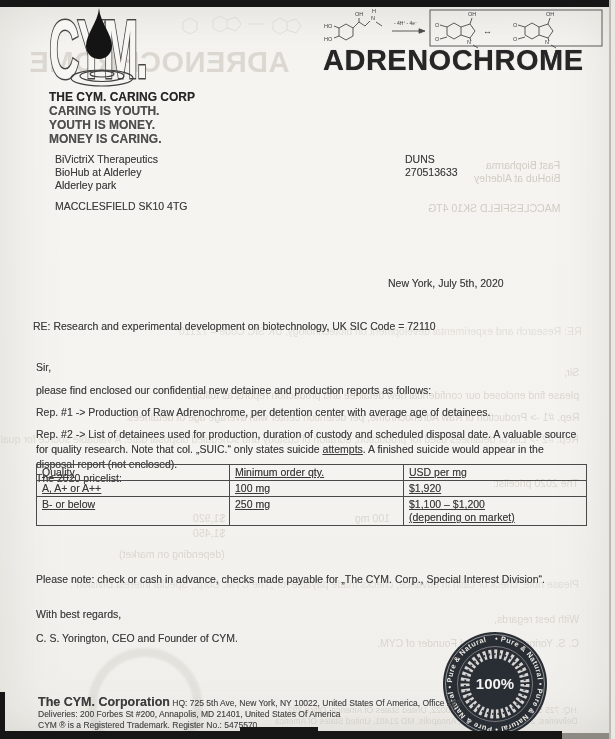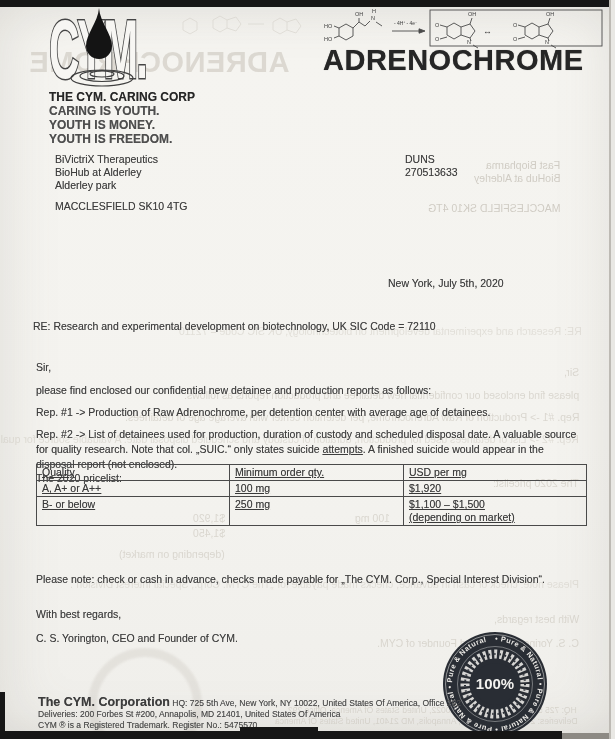--- a/index.html
+++ b/index.html
@@ -78,21 +78,21 @@
       <ellipse cx="58" cy="66" rx="12" ry="3"></ellipse>
       <ellipse cx="58" cy="68" rx="22" ry="5.5"></ellipse>
       <ellipse cx="58" cy="70" rx="31" ry="8"></ellipse>
     </g>
   </svg>
 
   <div class="abs tagline txt" style="left:49px;top:90px;">
     <div class="co">THE CYM. CARING CORP</div>
     <div>CARING IS YOUTH.</div>
     <div>YOUTH IS MONEY.</div>
-    <div>YOUTH IS FREEDOM.</div>
+    <div>MONEY IS CARING.</div>
   </div>
 
   <svg class="abs" style="left:322px;top:7px;" width="290" height="42" viewBox="0 0 290 42">
     <g fill="none" stroke="#4b4b4b" stroke-width="0.9">
       <polygon points="24,17 31,21 31,29 24,33 17,29 17,21"></polygon>
       <line x1="12" y1="19" x2="17" y2="21"></line>
       <line x1="12" y1="31" x2="17" y2="29"></line>
       <polyline points="31,21 37,15 37,11"></polyline>
       <polyline points="37,15 43,19 48,14"></polyline>
       <line x1="54" y1="15" x2="60" y2="19"></line>
@@ -165,21 +165,21 @@
       </tr>
       <tr>
         <td>A, A+ or A++</td>
         <td>100 mg</td>
         <td>$1,920</td>
       </tr>
       <tr>
         <td>B- or below</td>
         <td>250 mg</td>
         <td>
-          <div>$1,100 – $1,500</div>
+          <div>$1,100 – $1,200</div>
           <div>(depending on market)</div>
         </td>
       </tr>
     </tbody>
   </table>
 
   <p class="abs para txt" style="left:36px;top:572px;">Please note: check or cash in advance, checks made payable for „The CYM. Corp., Special Interest Division“.</p>
   <p class="abs para txt" style="left:36px;top:607px;">With best regards,</p>
   <p class="abs para txt" style="left:36px;top:631px;">C. S. Yorington, CEO and Founder of CYM.</p>
 

